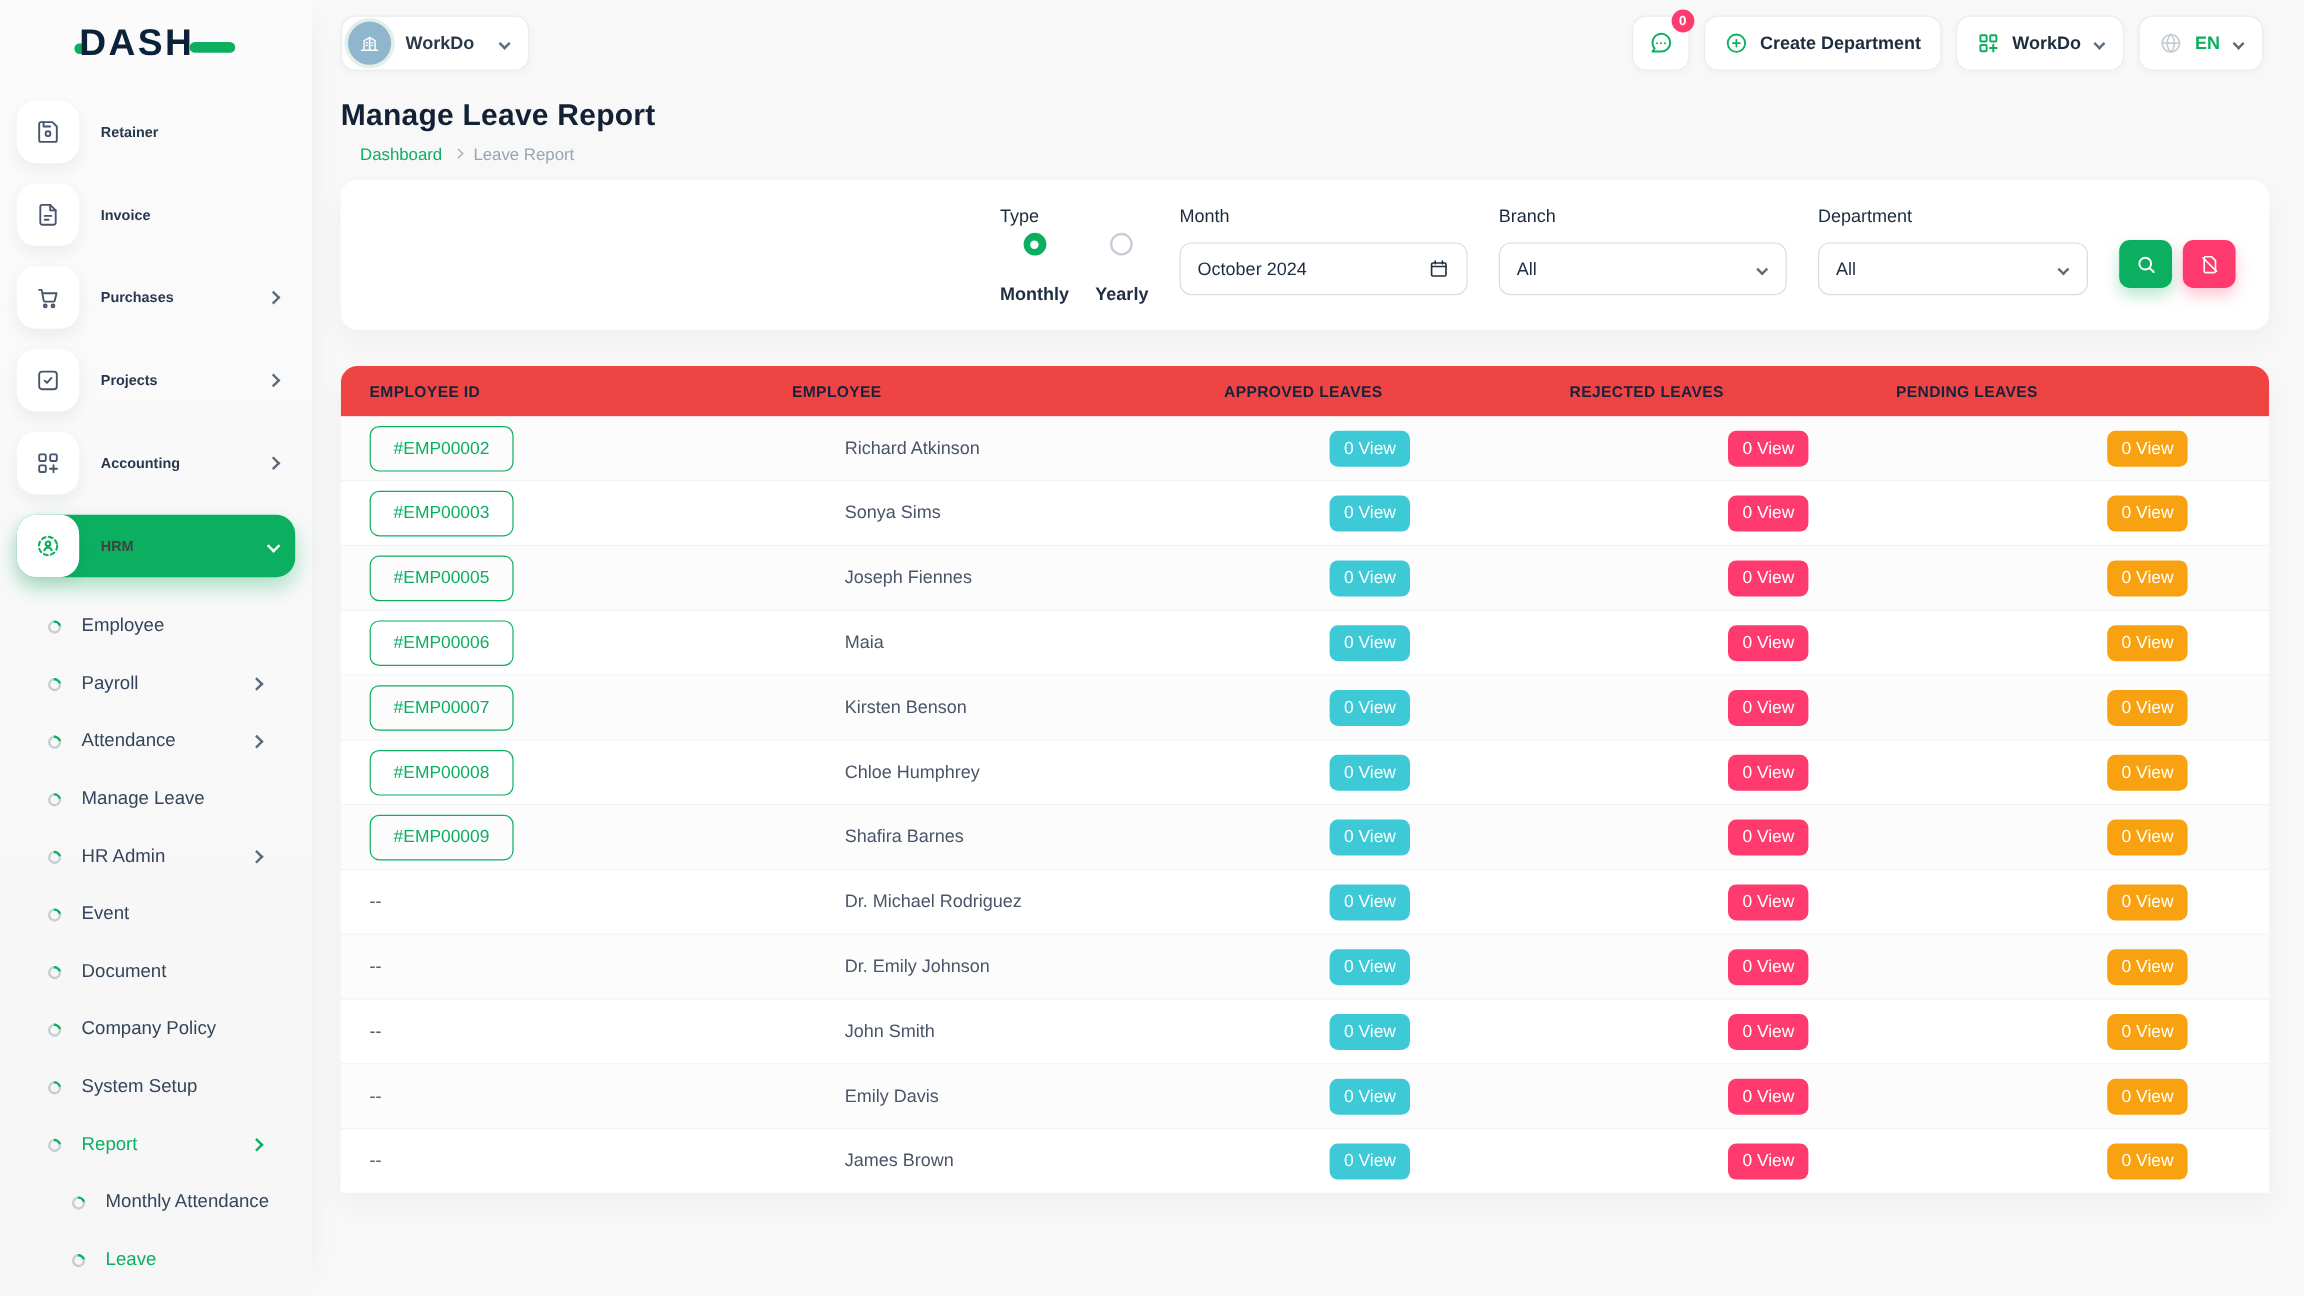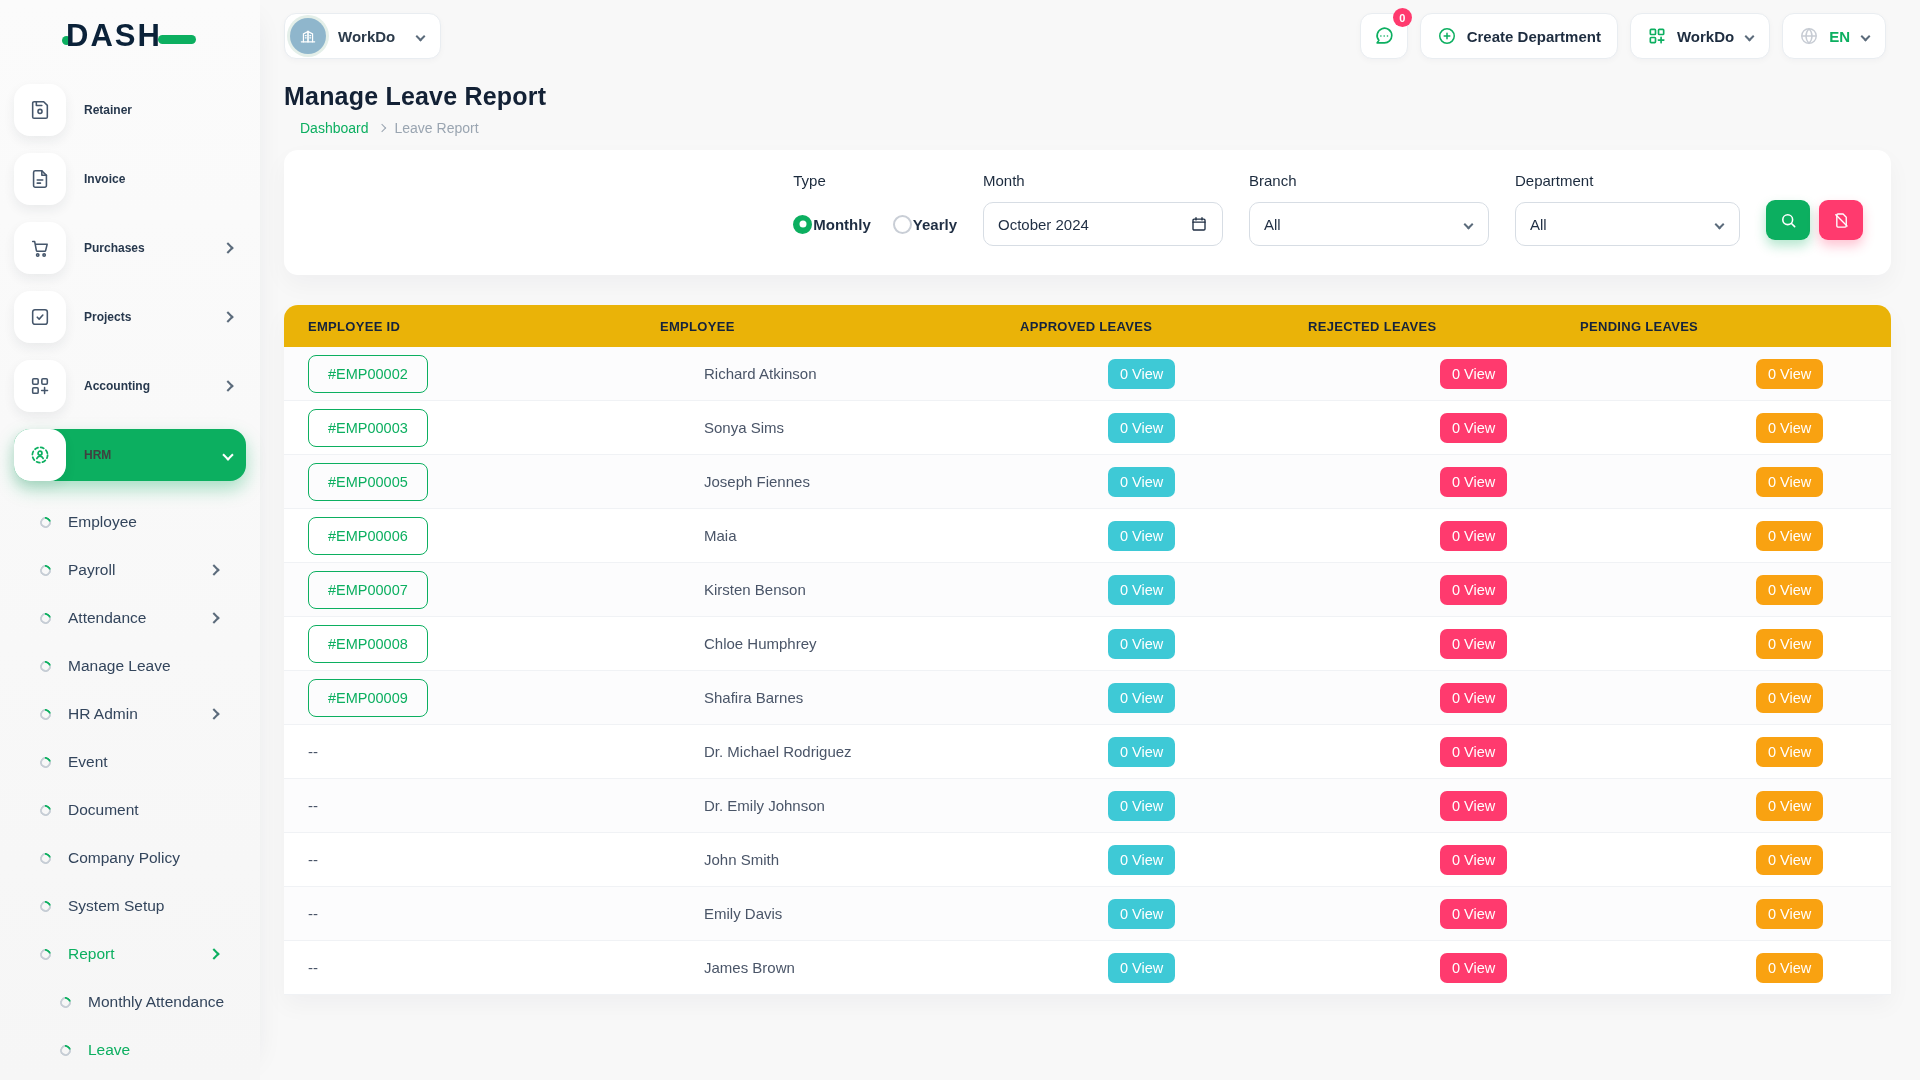--- a/index.html
+++ b/index.html
@@ -67,42 +67,42 @@
   .crumb-link { color:#0CAF60; cursor:pointer;margin-left:16px; }
   .crumb-sep { width:6px; height:6px; border-right:1.8px solid #9aa5b1; border-bottom:1.8px solid #9aa5b1; transform:rotate(-45deg); }
   .crumb-current { color:#9aa5b1; }
 
   
   .filter-card { margin-top:14px; background:#fff; border-radius:14px; box-shadow:0 10px 24px rgba(22,38,60,.04);
     height:125px; display:flex; align-items:flex-start; justify-content:flex-end; gap:26px; padding:22px 28px 0 28px; }
   .f-group { display:flex; flex-direction:column; }
   .f-label { font-size:15px; color:#1b2a3d; margin-bottom:13px; }
   .radio-row { display:flex; align-items:center; gap:22px; height:44px; }
-  .radio-opt { display:flex; align-items:center; gap:1px; cursor:pointer; }
+  .radio-opt { display:flex; align-items:center; gap:24px; cursor:pointer;flex-direction:column; }
   .radio { width:19px; height:19px; border-radius:50%; border:2px solid #c9ced6; background:#fff; position:relative; flex:0 0 19px; }
   .radio.checked { border-color:#0CAF60; background:#0CAF60; }
   .radio.checked::after { content:""; position:absolute; left:50%; top:50%; width:7px; height:7px; border-radius:50%;
     background:#fff; transform:translate(-50%,-50%); }
   .radio-label { font-size:15px; font-weight:700; color:#1f2e43; }
   .ctl { width:240px; height:44px; border:1px solid #d7dde4; border-radius:10px; background:#fff; display:flex; align-items:center;
     padding:0 14px; font-size:15px; color:#1f2e43; cursor:pointer; }
   .ctl .ctl-value { flex:1; }
   .ctl svg { width:18px; height:18px; }
   .ctl .chev { width:7px; height:7px; margin-right:2px; }
   .dept { width:225px; }
   .f-buttons { display:flex; gap:9px; margin-top:28px; }
   .sq-btn { width:44px; height:40px; border:none; border-radius:9px; display:flex; align-items:center; justify-content:center; cursor:pointer; }
   .sq-btn svg { width:19px; height:19px; }
   .btn-search { background:#0CAF60; box-shadow:0 6px 12px rgba(12,175,96,.3); }
   .btn-reset { background:#FF3A6E; box-shadow:0 6px 12px rgba(255,58,110,.3); }
 
   
   .table-card { margin-top:30px; background:#fff; border-radius:14px 14px 0 0; box-shadow:0 10px 24px rgba(22,38,60,.04); overflow:hidden; }
   .trow { display:grid; grid-template-columns:352px 360px 288px 272px 1fr; align-items:center; padding-left:24px; }
-  .thead { background:#eab308; height:42px; }
+  .thead { background:#ef4444; height:42px; }
   .th { font-size:13px; font-weight:700; color:#15233c; letter-spacing:.3px; }
   .tbody .trow { border-bottom:1px solid #f0f2f5; min-height:54px;gap:44px; }
   .tbody .trow:nth-child(odd) { background:#fcfcfd; }
   .id-btn { display:inline-block; border:1px solid #0CAF60; color:#0CAF60; background:transparent; border-radius:8px;
     padding:10px 19px; font-size:14.5px; font-family:inherit; cursor:pointer; margin:7px 0; }
   .id-dash { font-size:15px; color:#4a5568; }
   .emp-name { font-size:15px; color:#4a5568; }
   .badge { display:inline-block; color:#fff; font-size:14.5px; border-radius:7px; padding:7px 12px; cursor:pointer; }
   .badge.approved { background:#3EC9D6; }
   .badge.rejected { background:#FF3A6E; }

